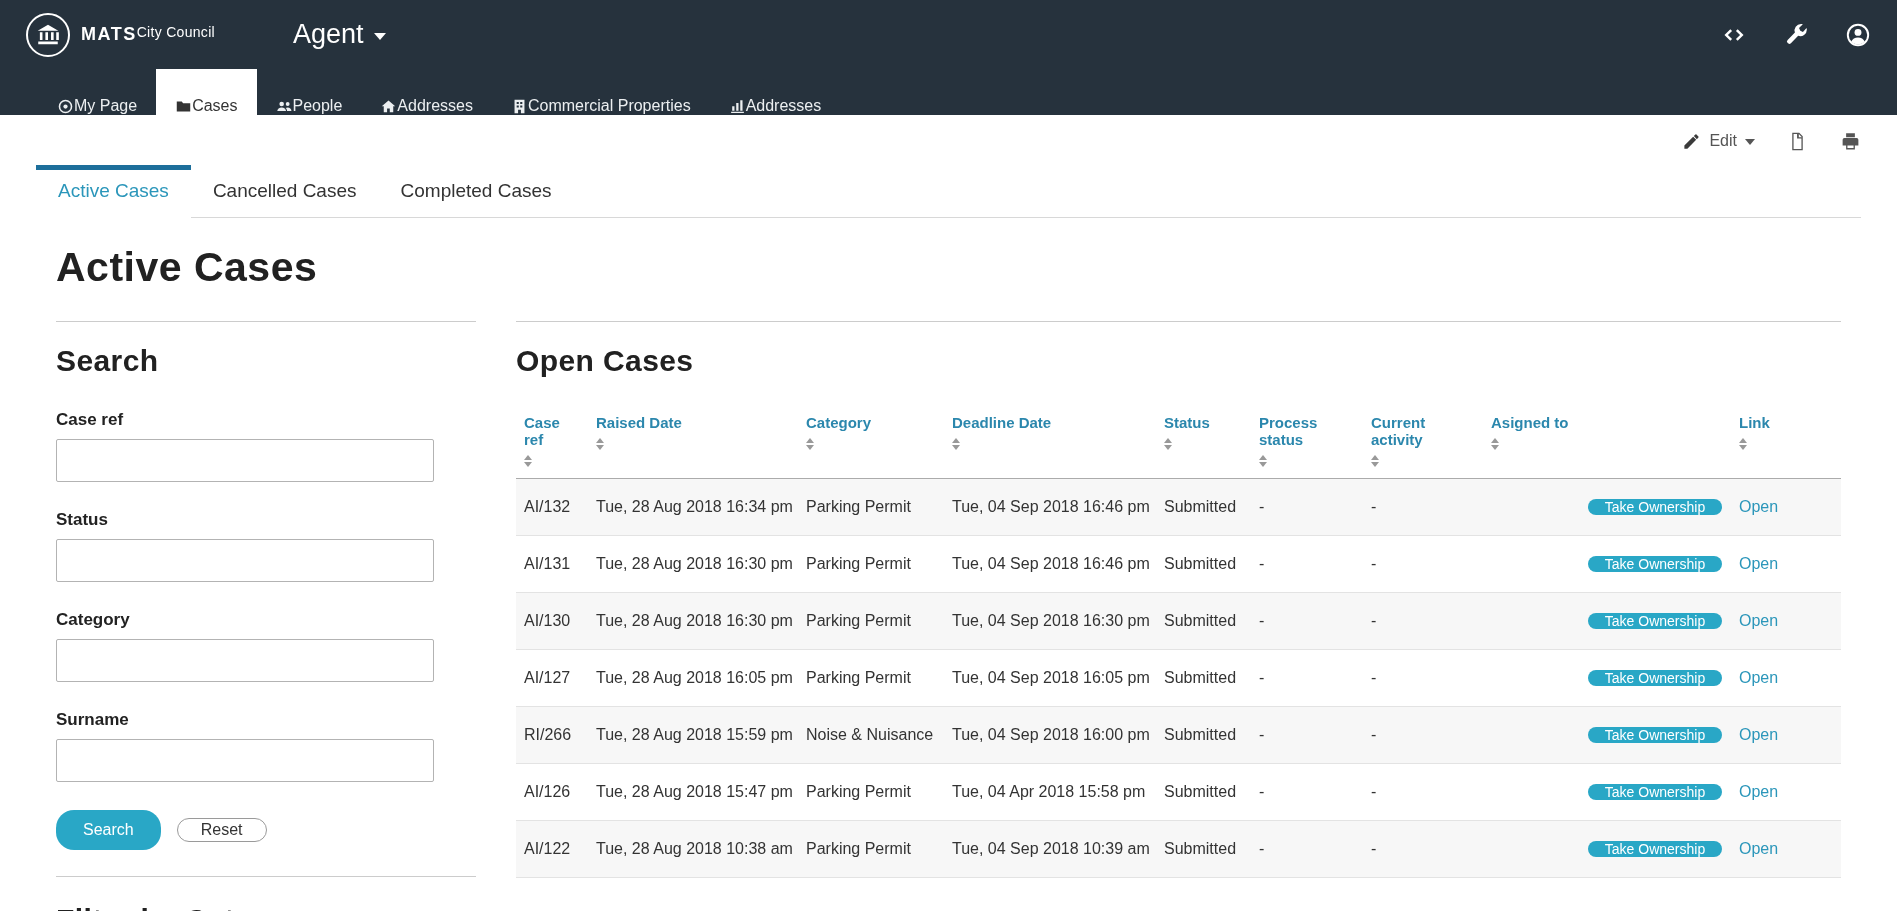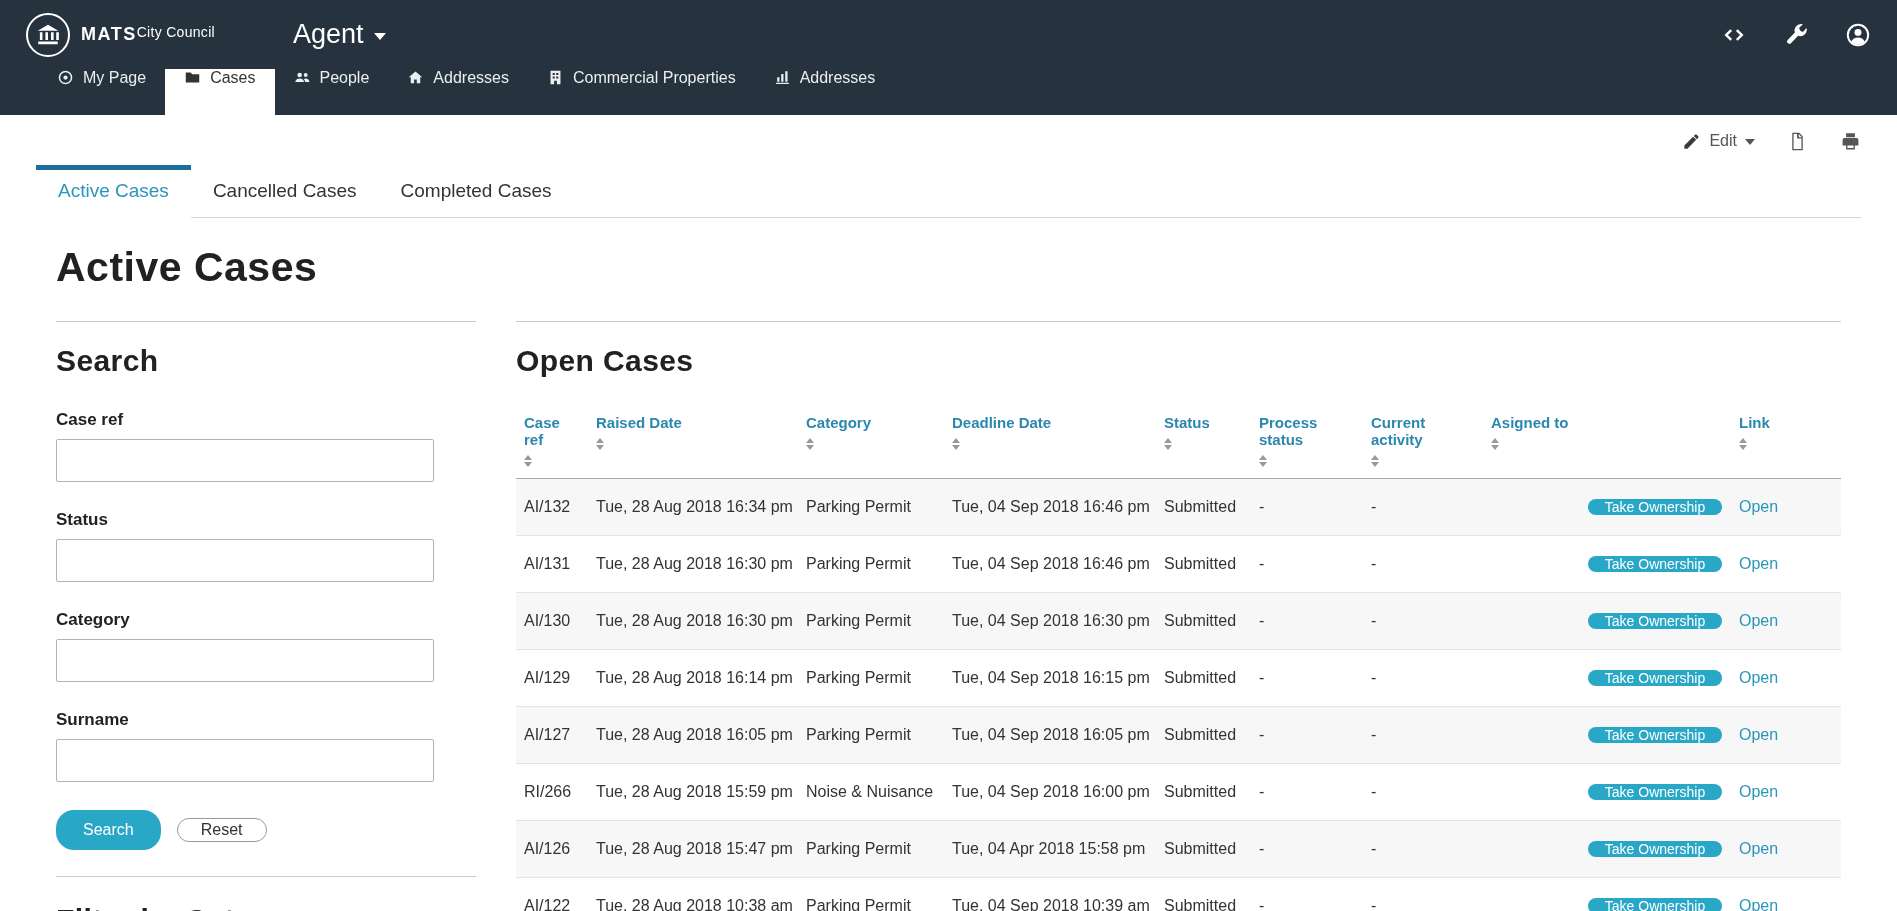--- a/index.html
+++ b/index.html
@@ -32,21 +32,21 @@
     width: 0; height: 0; border-left: 6px solid transparent; border-right: 6px solid transparent;
     border-top: 7px solid currentColor; display: inline-block; margin-top: 4px;
   }
   .top-icons { margin-left: auto; display: flex; align-items: center; gap: 36px; }
   .top-icon { cursor: pointer; display: flex; align-items: center; }
   .top-icon svg { width: 26px; height: 26px; fill: #fff; }
 
   
   .mainnav { height: 46px; background: #26323d; display: flex; align-items: stretch; padding-left: 38px; }
   .nav-item {
-    display: flex; align-items: flex-start; gap: 9px; padding: 0 19px;
+    display: flex; align-items: flex-end; padding: 0 19px;
     color: #eceff1; font-size: 16px; cursor: pointer; white-space: nowrap;
   }
   .nav-item svg { width: 17px; height: 17px; fill: currentColor; }
   .nav-item.active { background: #fff; color: #333; }
 
   
   .content { padding: 0 36px; }
   .toolbar {
     display: flex; justify-content: flex-end; align-items: center; gap: 32px;
     height: 48px; margin-top: 2px; color: #555;
@@ -370,36 +370,20 @@
                   <td>-</td>
                   <td></td>
                   <td class="actions-cell">
                     <button class="btn-ownership">Take Ownership</button>
                   </td>
                   <td>
                     <a class="open-link">Open</a>
                   </td>
                 </tr>
 
-                <tr>
-                  <td>AI/129</td>
-                  <td>Tue, 28 Aug 2018 16:14 pm</td>
-                  <td>Parking Permit</td>
-                  <td>Tue, 04 Sep 2018 16:15 pm</td>
-                  <td>Submitted</td>
-                  <td>-</td>
-                  <td>-</td>
-                  <td></td>
-                  <td class="actions-cell">
-                    <button class="btn-ownership">Take Ownership</button>
-                  </td>
-                  <td>
-                    <a class="open-link">Open</a>
-                  </td>
-                </tr>
 
                 <tr>
                   <td>AI/127</td>
                   <td>Tue, 28 Aug 2018 16:05 pm</td>
                   <td>Parking Permit</td>
                   <td>Tue, 04 Sep 2018 16:05 pm</td>
                   <td>Submitted</td>
                   <td>-</td>
                   <td>-</td>
                   <td></td>

